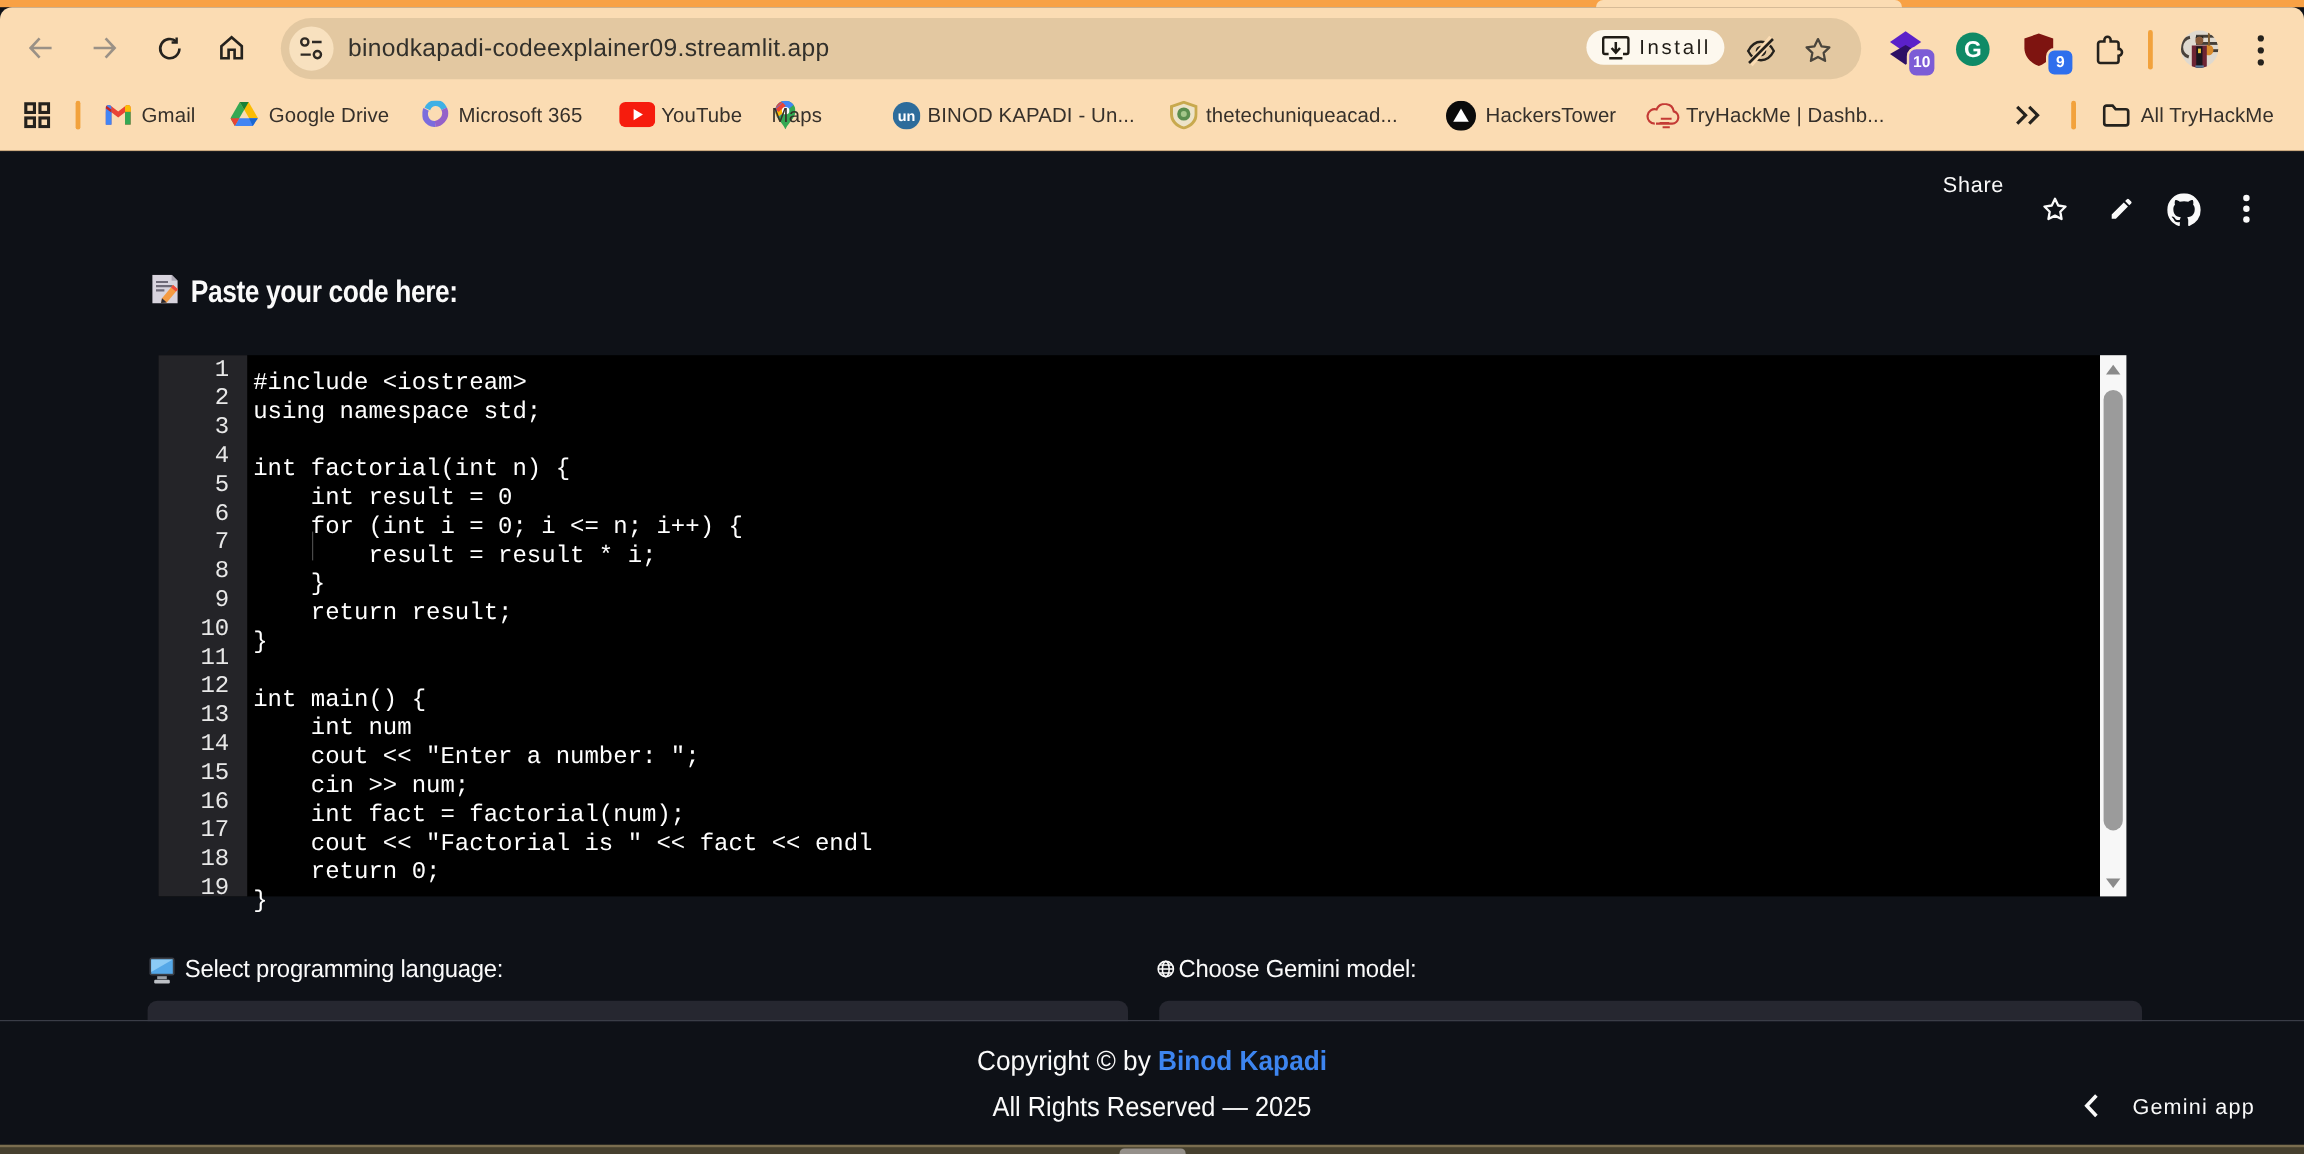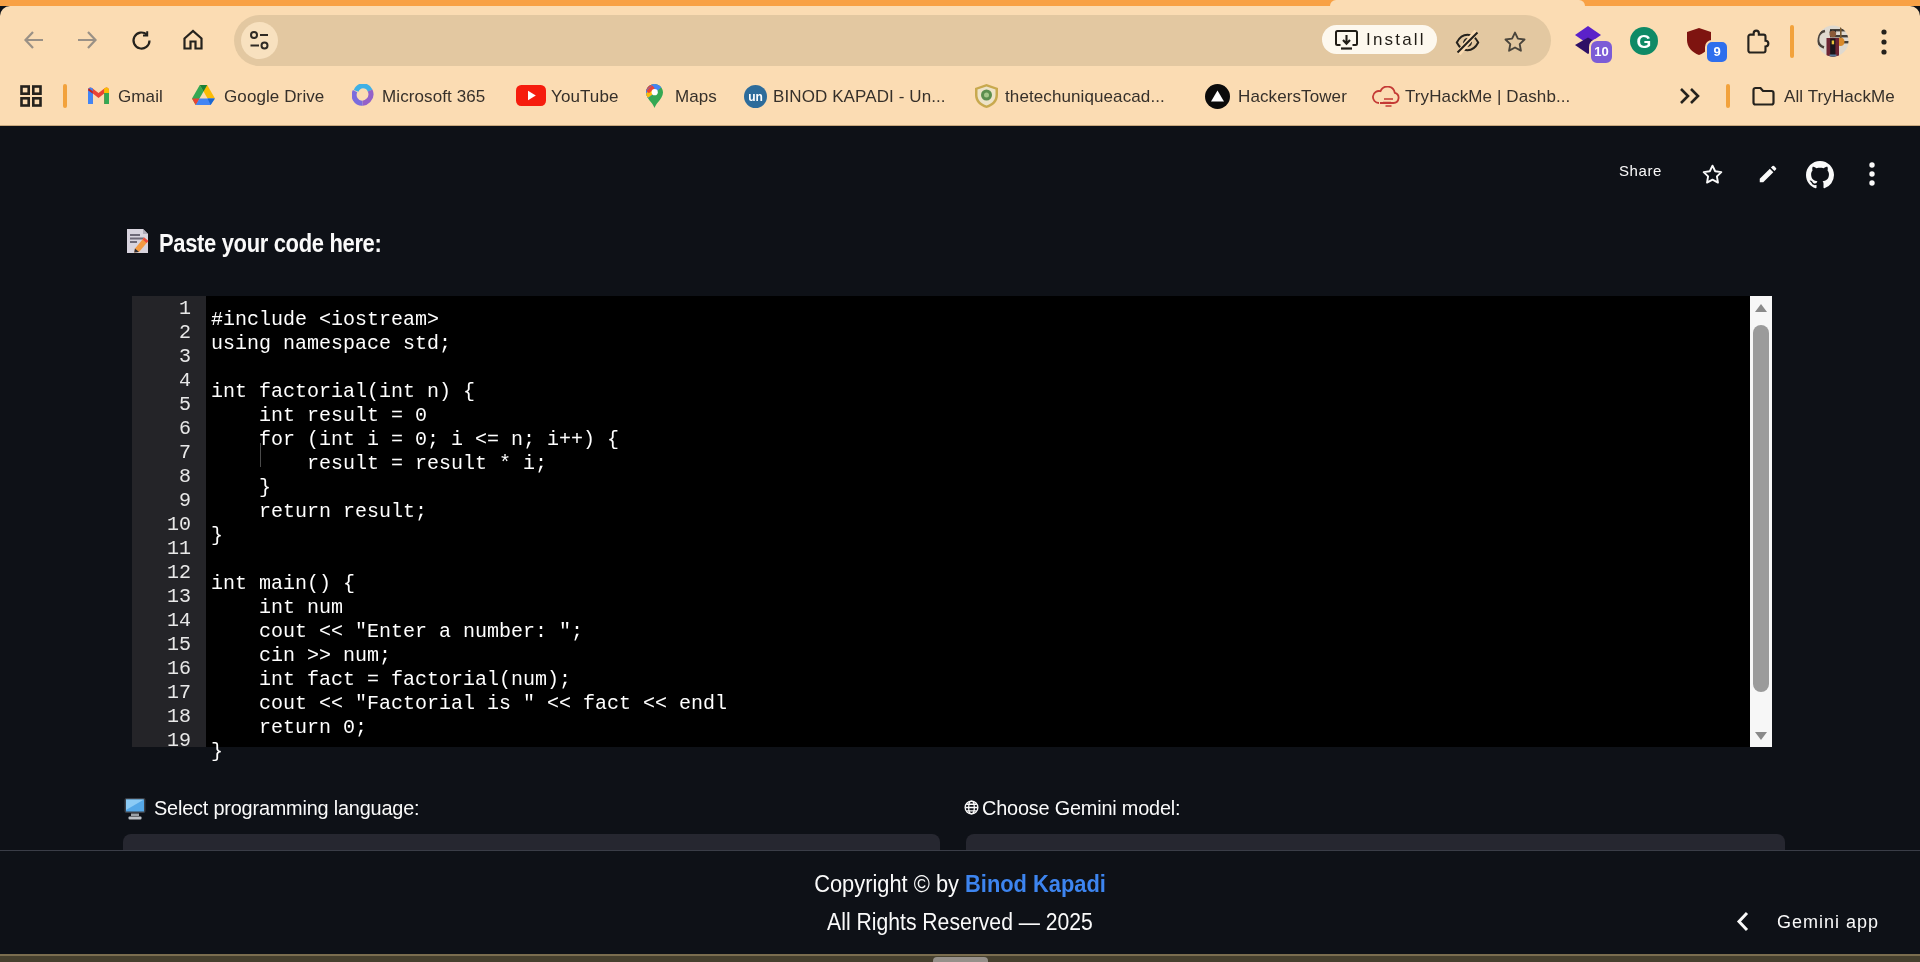--- a/index.html
+++ b/index.html
@@ -12,21 +12,21 @@
   #chrome { left:0; top:6px; width:1920px; height:120px; background:#FBDCB3; border-radius:10px 10px 0 0; }
   #pagesep { left:0; top:125px; width:1920px; height:1px; background:#C9A97F; }
   #addrbar { left:234px; top:15px; width:1317px; height:51px; border-radius:26px; background:#E3C8A1; }
   #tunecircle { left:241px; top:22px; width:37px; height:37px; border-radius:50%; background:#F8E1BF; }
   #urltext { left:290px; top:15px; height:51px; line-height:51px; font-size:20.5px; color:#32302B; letter-spacing:0.25px; }
   #installpill { left:1322px; top:25px; width:115px; height:29px; border-radius:15px; background:#FDF8EE; }
   #installtxt { left:1366px; top:25px; height:18px; line-height:29px; font-size:17px; font-weight:500; color:#201C16; letter-spacing:2.2px; }
   .bmtxt { top:86px; height:21px; line-height:21px; font-size:17px; color:#36302A; letter-spacing:0.1px;text-align:right; }
   
   #page { left:0; top:126px; width:1920px; height:828px; background:#0E1117; }
-  #share { left:1619px; top:162px; font-size:15px; color:#FAFAFA; letter-spacing:0.6px; }
+  #share { left:1619px; top:144px; font-size:18px; color:#FAFAFA; letter-spacing:0.6px; }
   #heading { left:159px; top:228px; font-size:26px; font-weight:bold; color:#FAFAFA; letter-spacing:-0.4px; transform:scaleX(0.845); transform-origin:left; }
   #editor { left:132px; top:296px; width:1618px; height:451px; background:#000; overflow:hidden; }
   #gutter { left:132px; top:296px; width:74px; height:451px; background:#242428; overflow:hidden; }
   #gutnums { left:132px; top:297px; width:59px; height:460px; text-align:right; font-family:"Liberation Mono",monospace; font-size:20px; line-height:24px; color:#E8E8E8; overflow:hidden; }
   #codepre { left:211px; top:308px; width:1530px; height:456px; font-family:"Liberation Mono",monospace; font-size:20px; line-height:24px; color:#FFFFFF; white-space:pre; overflow:hidden; }
   #indent-guide { left:260px; top:443px; width:1px; height:24px; background:#4a4a4a; }
   #sbtrack { left:1750px; top:296px; width:22px; height:451px; background:#F7F7F7; }
   #sbthumb { left:1753px; top:325px; width:16px; height:367px; background:#9B9B9B; border-radius:8px; }
   .label { font-size:20.5px; color:#FAFAFA; letter-spacing:-0.2px; transform:scaleX(0.97); transform-origin:left; }
   #lbl1 { left:154px; top:796px; }
@@ -43,20 +43,21 @@
 </style>
 </head>
 <body>
 <div id="stage">
   <div class="abs" id="tabstrip"></div>
   <div class="abs" id="tabgap"></div>
   <div class="abs" id="chrome"></div>
   <div class="abs" id="pagesep"></div>
   <div class="abs" id="addrbar"></div>
   <div class="abs" id="tunecircle"></div>
+  <div class="abs" id="urltext">binodkapadi-codeexplainer09.streamlit.app</div>
   <div class="abs" id="installpill"></div>
   <div class="abs" id="installtxt">Install</div>
 
   <svg class="abs" style="left:23px;top:29px" width="22" height="22" viewBox="0 0 22 22" fill="none" stroke="#9A9186" stroke-width="2.2">
       <path d="M20 11 H3 M10 3 L2.5 11 L10 19"></path>
     </svg>
   <svg class="abs" style="left:76px;top:29px" width="22" height="22" viewBox="0 0 22 22" fill="none" stroke="#9A9186" stroke-width="2.2">
       <path d="M2 11 H19 M12 3 L19.5 11 L12 19"></path>
     </svg>
   <svg class="abs" style="left:131px;top:30px" width="21" height="21" viewBox="0 0 21 21" fill="none" stroke="#25221D" stroke-width="2.2">
@@ -178,21 +179,21 @@
       </defs>
       <g clip-path="url(#mpin)">
         <rect width="17" height="24" fill="#34A853"></rect>
         <path d="M0 16 L17 2 V-2 H0 Z" fill="#4285F4"></path>
         <path d="M-1 10.5 L6 4 L10 8 L1.5 14 Z" fill="#FBBC04"></path>
         <path d="M-1 7.5 L5.8 1.2 L2 -1 L-2 2 Z" fill="#EA4335"></path>
         <path d="M0.5 6.8 L6.2 1.5 L8.8 4.2 L2.8 9.3 Z" fill="#EA4335"></path>
         <circle cx="8.7" cy="8.2" r="3.1" fill="#fff"></circle>
       </g>
     </svg>
-  <div class="abs bmtxt" style="left:675px">Maps</div>
+  <div class="abs bmtxt" style="left:643px">Maps</div>
   <svg class="abs" style="left:744px;top:85px" width="23" height="23" viewBox="0 0 23 23">
       <circle cx="11.5" cy="11.5" r="11.5" fill="#2D6C9B"></circle>
       <text x="11.5" y="15.8" font-family="Liberation Sans" font-size="12" font-weight="bold" fill="#fff" text-anchor="middle">un</text>
     </svg>
   <div class="abs bmtxt" style="left:773px">BINOD KAPADI - Un...</div>
   <svg class="abs" style="left:975px;top:84px" width="23" height="24" viewBox="0 0 23 24">
       <path d="M11.5 0 L23 4 V11 C23 17.5 18.5 22 11.5 24 C4.5 22 0 17.5 0 11 V4 Z" fill="#C8A94E"></path>
       <path d="M11.5 2.5 L20.5 5.5 V11 C20.5 16 17 19.8 11.5 21.5 C6 19.8 2.5 16 2.5 11 V5.5 Z" fill="#EDE3C8"></path>
       <circle cx="11.5" cy="11" r="5.5" fill="#5B8E4E"></circle>
       <circle cx="11.5" cy="11" r="2.5" fill="#A4C68A"></circle>

